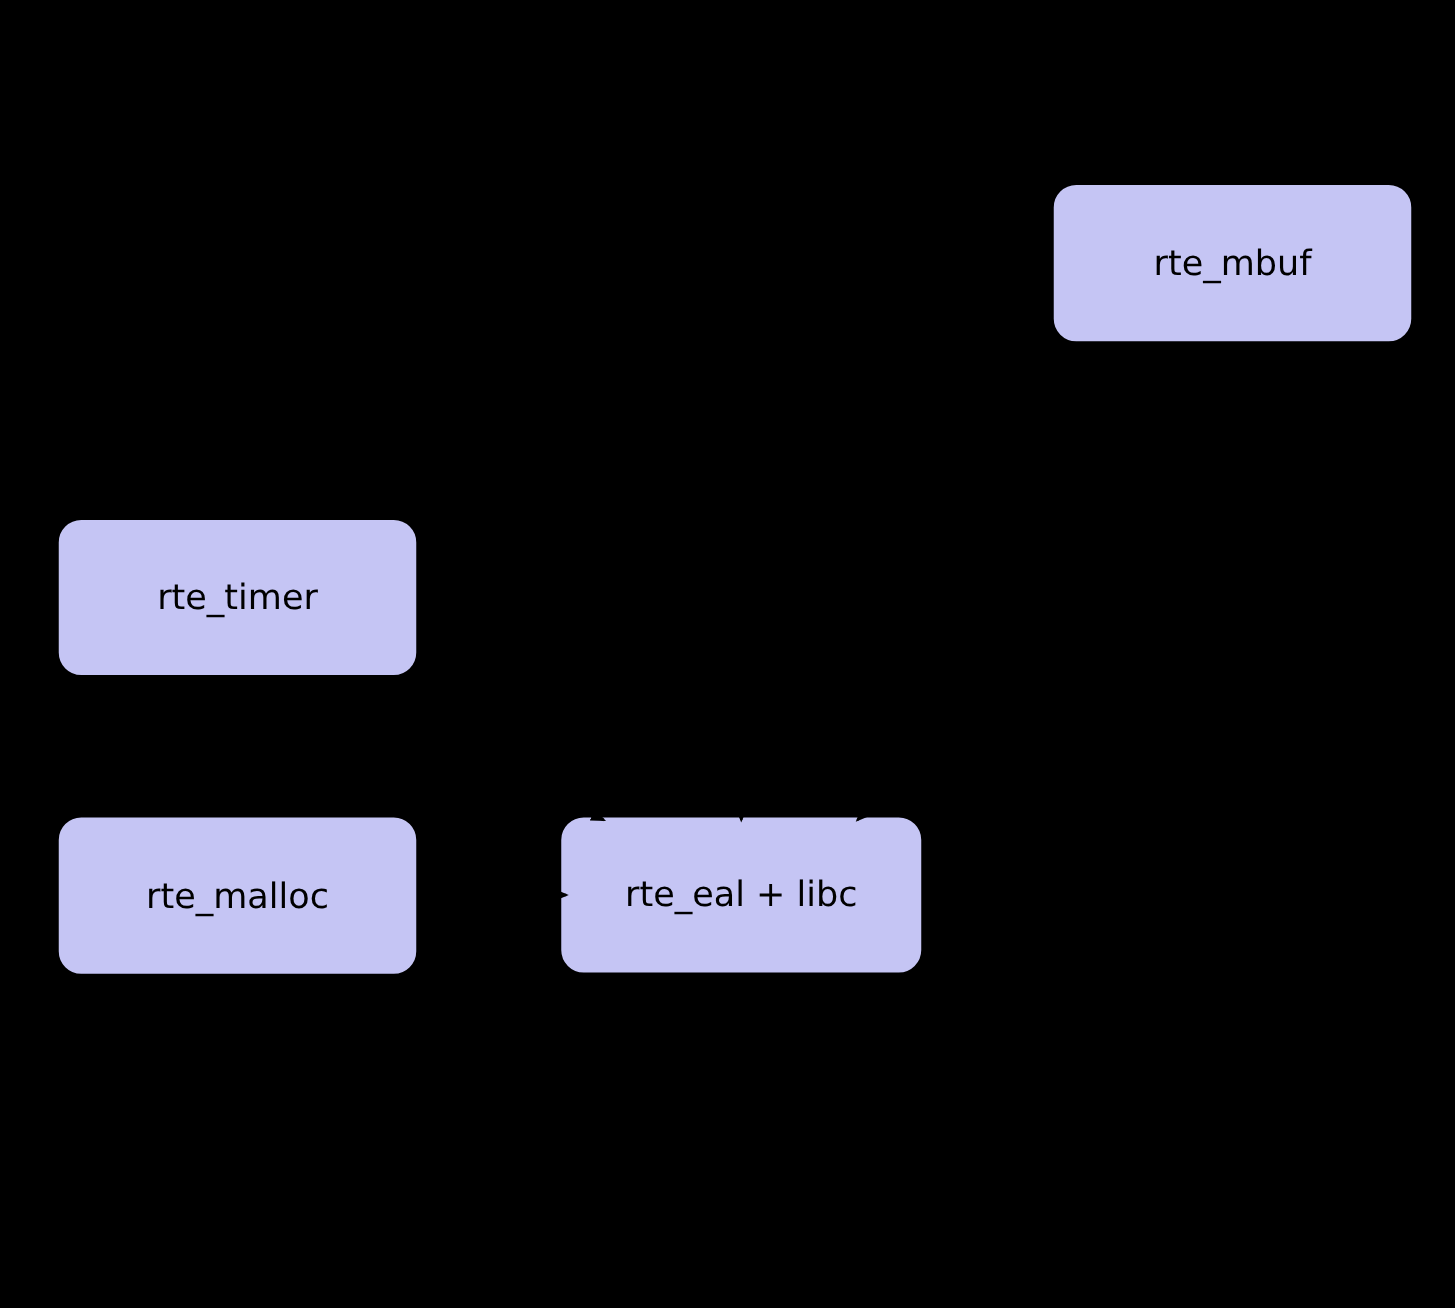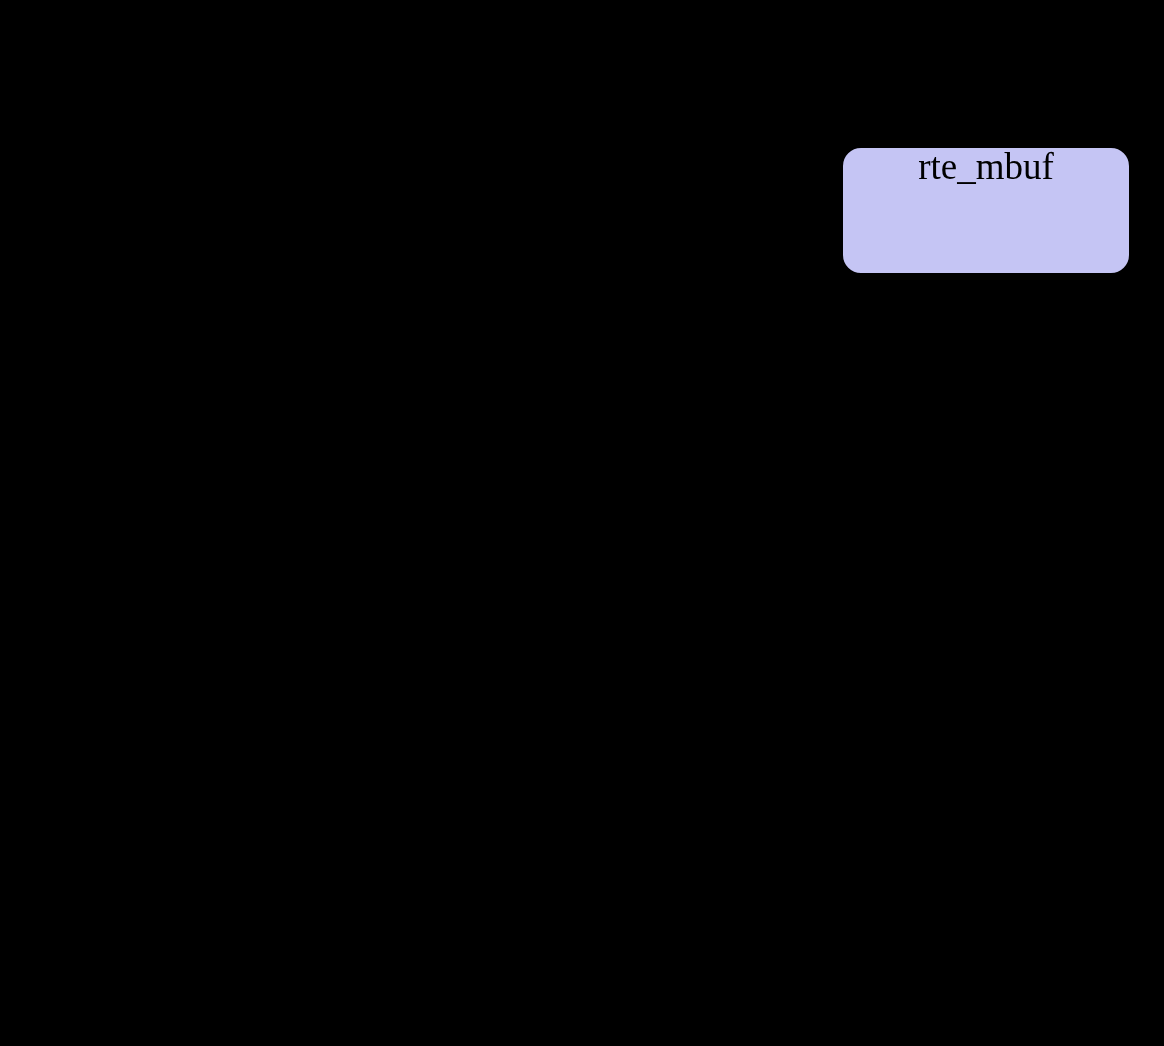--- a/index.html
+++ b/index.html
@@ -15,28 +15,27 @@
     overflow: hidden;
     font-family: "DejaVu Sans", "Liberation Sans", sans-serif;
   }
   .node {
     position: absolute;
     box-sizing: border-box;
     background: #c5c5f4;
     border: 2px solid #000000;
     border-radius: 20px;
     display: flex;
-    align-items: flex-start;
+    align-items: center;
     justify-content: center;
     color: #000000;
-    font-size: 37px;
+    font-size: 28px;
     line-height: 1;
     white-space: nowrap;
     z-index: 1;
-    font-family: Liberation Serif, serif;
   }
   .pos-mbuf    { left: 841px; top: 146px; width: 290px; height: 129px; }
   .pos-ring    { left: 841px; top: 377px; width: 289px; height: 128px; }
   .pos-mempool { left: 447px; top: 399px; width: 290px; height: 128px; }
   .pos-timer   { left: 45px;  top: 414px; width: 290px; height: 128px; }
   .pos-malloc  { left: 45px;  top: 652px; width: 290px; height: 129px; }
   .pos-eal     { left: 447px; top: 652px; width: 292px; height: 128px; }
   .pos-debug   { left: 841px; top: 799px; width: 289px; height: 128px; }
   .connectors {
     position: absolute;
@@ -52,22 +51,31 @@
 <body>
 
 <div class="canvas">
 
   <div class="node pos-mbuf">
     <span>rte_mbuf</span>
   </div>
 
 
 
+  <div class="node pos-timer">
+    <span>rte_timer</span>
+  </div>
 
+  <div class="node pos-malloc">
+    <span>rte_malloc</span>
+  </div>
 
+  <div class="node pos-eal">
+    <span>rte_eal + libc</span>
+  </div>
 
 
   <svg class="connectors" viewBox="0 0 1164 1046" xmlns="http://www.w3.org/2000/svg">
     <defs>
       <marker id="ah" markerWidth="12" markerHeight="10" refX="10" refY="5" orient="auto" markerUnits="userSpaceOnUse">
         <path d="M0,0 L12,5 L0,10 z" fill="#000000"></path>
       </marker>
     </defs>
     <g stroke="#000000" stroke-width="2" fill="none">
       <line x1="805" y1="292" x2="691" y2="402" marker-end="url(#ah)"></line>

